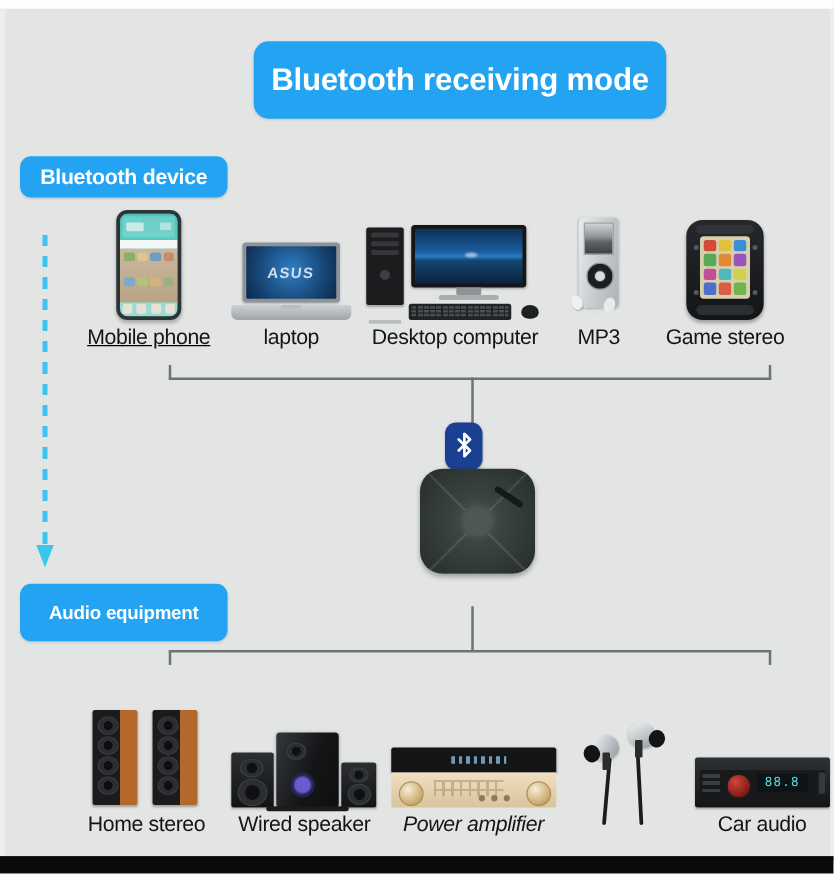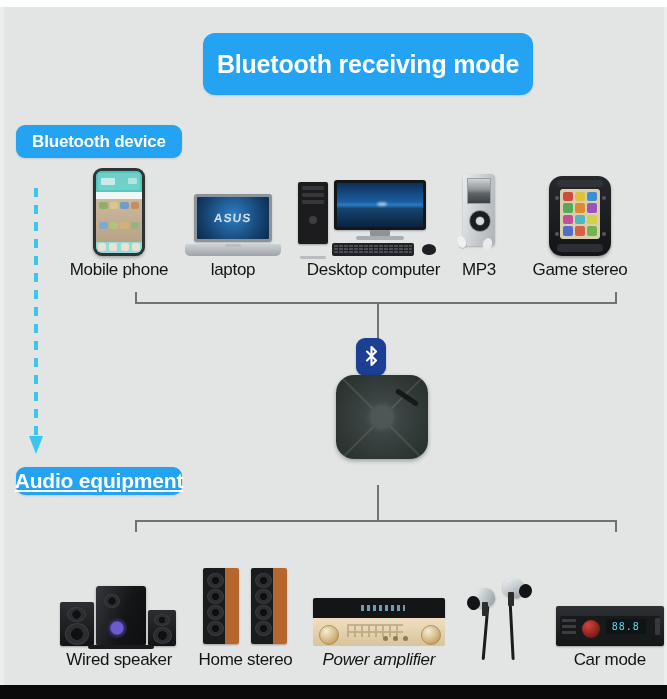--- a/index.html
+++ b/index.html
@@ -26,21 +26,21 @@
     color:#ffffff;
     border-radius:9px;
     display:flex;align-items:center;justify-content:center;
     font-weight:bold;
     letter-spacing:-0.2px;
     box-shadow:0 1px 2px rgba(0,0,0,.12);
     white-space:nowrap;
   }
   #title-banner{left:203px;top:33px;width:330px;height:62px;font-size:25px;border-radius:12px;}
   #pill-bt{left:16px;top:125px;width:166px;height:33px;font-size:17px;}
-  #pill-audio{left:16px;top:467px;width:166px;height:28px;font-size:21px;text-decoration:underline;}
+  #pill-audio{left:16px;top:467px;width:166px;height:46px;font-size:15px;}
 
   
   #dash-arrow{position:absolute;left:29px;top:188px;width:14px;height:272px;}
   #dash-line{position:absolute;left:5px;top:0;width:4px;height:252px;
     background:repeating-linear-gradient(to bottom,#3cc6ef 0 9px,rgba(0,0,0,0) 9px 17px);}
   #dash-head{position:absolute;left:0px;top:248px;width:0;height:0;
     border-left:7px solid transparent;border-right:7px solid transparent;border-top:18px solid #3cc6ef;}
 
   
   .bracket{position:absolute;}
@@ -272,21 +272,21 @@
 
   <div class="bracket">
     <div class="bk-h" style="left:135px;top:520px;width:482px;"></div>
     <div class="bk-v" style="left:135px;top:520px;height:12px;"></div>
     <div class="bk-v" style="left:615px;top:520px;height:12px;"></div>
     <div class="bk-v" style="left:377px;top:485px;height:36px;"></div>
   </div>
 
   <div class="row" id="row-sources" style="left:60px;top:163px;width:600px;height:115px;align-items:flex-end;">
 
-    <div class="cell" style="width:118px;">
+    <div class="cell" style="width:118px;text-decoration:underline;">
       <div class="art">
         <div class="phone">
           <div class="phone-scr">
             <div class="ph-top">
                 <div class="ph-widget">
                   <div class="ph-w-l"></div>
                   <div class="ph-w-r"></div>
                 </div>
               </div>
             <div class="ph-bar"></div>
@@ -320,21 +320,21 @@
                 <div class="lt-logo">ASUS</div>
               </div>
             </div>
           <div class="lt-base"></div>
           <div class="lt-notch"></div>
         </div>
       </div>
       <div class="caption">laptop</div>
     </div>
 
-    <div class="cell" style="width:152px;align-items:flex-end;">
+    <div class="cell" style="width:152px;">
       <div class="art">
         <div class="desktop">
           <div class="dk-tower">
             <div class="bay"></div>
               <div class="bay"></div>
               <div class="bay"></div>
             <div class="dk-pw"></div>
           </div>
           <div class="dk-foot"></div>
           <div class="dk-mon">
@@ -412,59 +412,59 @@
       <div class="rcv-ridge" style="transform:rotate(135deg);"></div>
       <div class="rcv-ridge" style="transform:rotate(225deg);"></div>
       <div class="rcv-ridge" style="transform:rotate(315deg);"></div>
       <div class="rcv-center"></div>
       <div class="rcv-port"></div>
     </div>
   </div>
 
   <div class="row" id="row-outputs" style="left:55px;top:538px;width:612px;height:130px;align-items:flex-end;">
 
-    <div class="cell" style="width:130px;">
-      <div class="art">
-        <div class="spk">
-          <div class="spk-sat spk-l">
-            <div class="cone" style="left:7px;top:5px;width:17px;height:13px;"></div>
-            <div class="cone" style="left:5px;top:21px;width:22px;height:20px;"></div>
-          </div>
-          <div class="spk-sub">
-            <div class="cone" style="left:8px;top:8px;width:14px;height:12px;"></div>
-            <div class="cone-glow" style="left:11px;top:32px;width:20px;height:20px;"></div>
-          </div>
-          <div class="spk-sat spk-r">
-            <div class="cone" style="left:6px;top:4px;width:14px;height:10px;"></div>
-            <div class="cone" style="left:5px;top:17px;width:17px;height:15px;"></div>
-          </div>
-          <div class="spk-base"></div>
-        </div>
-      </div>
-      <div class="caption">Wired speaker</div>
-    </div>
-
     <div class="cell" style="width:126px;">
       <div class="art">
         <div class="hs">
           <div class="hs-col hs-left">
             <div class="hs-d" style="top:5px;"></div>
             <div class="hs-d" style="top:21px;"></div>
             <div class="hs-d" style="top:37px;"></div>
             <div class="hs-d" style="top:53px;"></div>
           </div>
           <div class="hs-col hs-right">
             <div class="hs-d" style="top:5px;"></div>
             <div class="hs-d" style="top:21px;"></div>
             <div class="hs-d" style="top:37px;"></div>
             <div class="hs-d" style="top:53px;"></div>
           </div>
         </div>
       </div>
       <div class="caption">Home stereo</div>
+    </div>
+
+    <div class="cell" style="width:130px;">
+      <div class="art">
+        <div class="spk">
+          <div class="spk-sat spk-l">
+            <div class="cone" style="left:7px;top:5px;width:17px;height:13px;"></div>
+            <div class="cone" style="left:5px;top:21px;width:22px;height:20px;"></div>
+          </div>
+          <div class="spk-sub">
+            <div class="cone" style="left:8px;top:8px;width:14px;height:12px;"></div>
+            <div class="cone-glow" style="left:11px;top:32px;width:20px;height:20px;"></div>
+          </div>
+          <div class="spk-sat spk-r">
+            <div class="cone" style="left:6px;top:4px;width:14px;height:10px;"></div>
+            <div class="cone" style="left:5px;top:17px;width:17px;height:15px;"></div>
+          </div>
+          <div class="spk-base"></div>
+        </div>
+      </div>
+      <div class="caption">Wired speaker</div>
     </div>
 
     <div class="cell" style="width:144px;font-style:italic;">
       <div class="art">
         <div class="amp">
           <div class="amp-top">
               <div class="amp-disp"></div>
             </div>
           <div class="amp-low">
             <div class="amp-knob amp-k1"></div>
@@ -500,21 +500,21 @@
           <div class="car-body"></div>
           <div class="car-face"></div>
           <div class="car-btns"></div>
           <div class="car-knob"></div>
           <div class="car-disp">
               <div class="car-digits">88.8</div>
             </div>
           <div class="car-side"></div>
         </div>
       </div>
-      <div class="caption">Car mode</div>
+      <div class="caption">Car audio</div>
     </div>
 
   </div>
 
   <div class="bottom-bar-sheen"></div>
   <div class="bottom-bar"></div>
 
 </div>
 
 </body></html>

